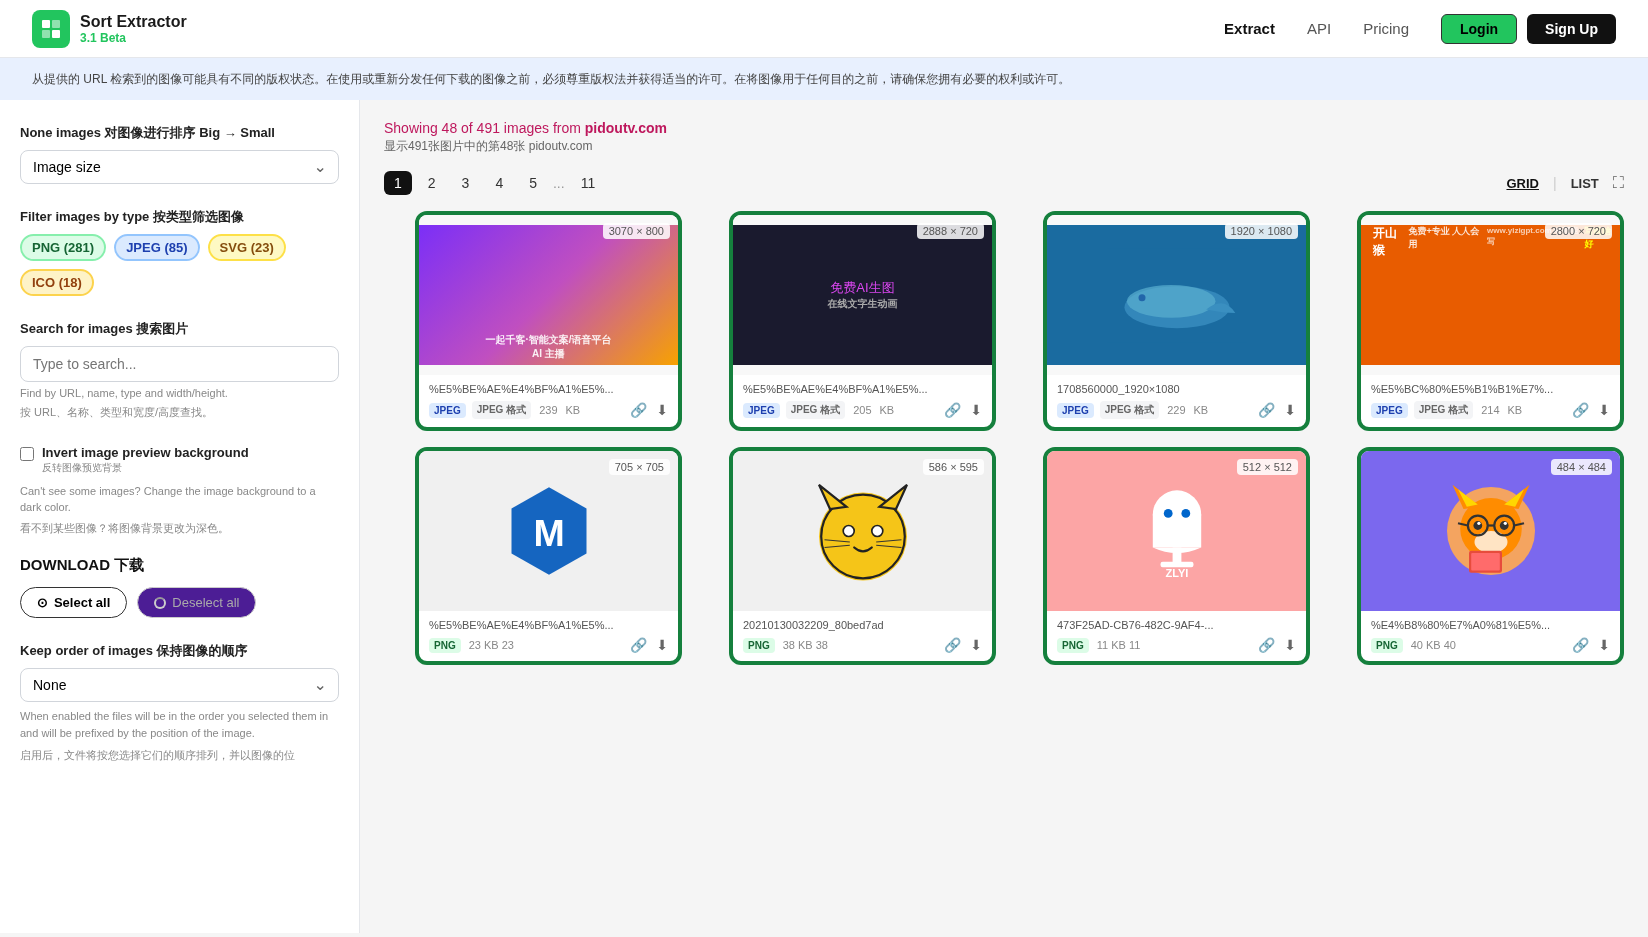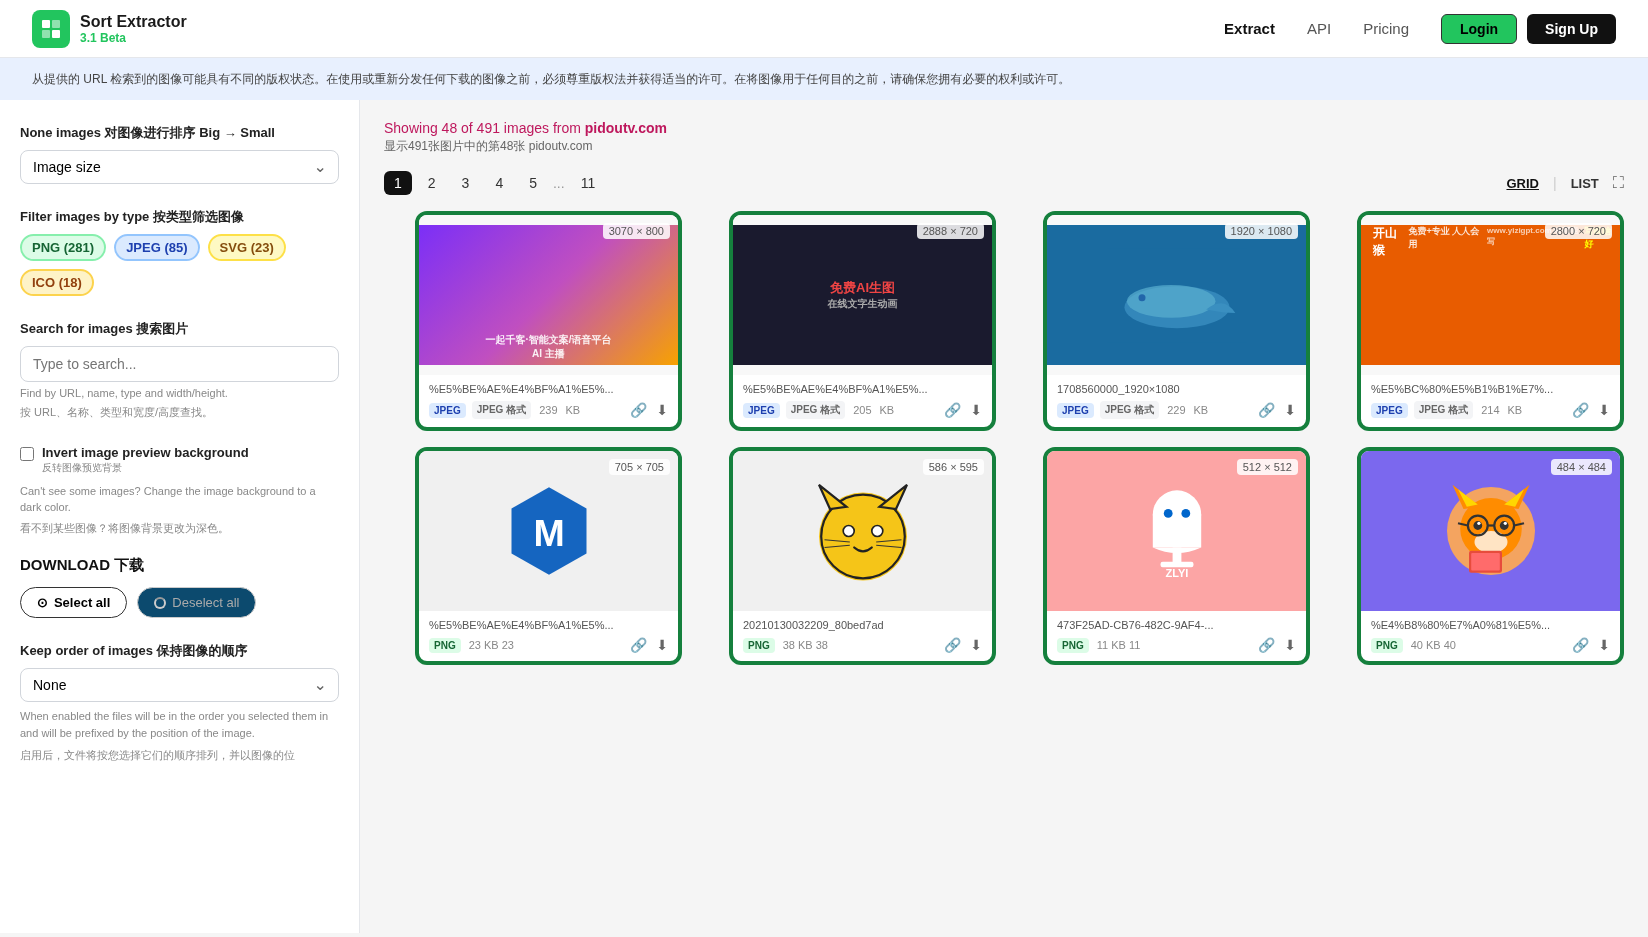--- a/index.html
+++ b/index.html
@@ -52,21 +52,21 @@
     .checkbox-row { display: flex; align-items: flex-start; gap: 8px; }
     .checkbox-row input[type=checkbox] { margin-top: 2px; width: 14px; height: 14px; cursor: pointer; }
     .invert-label { font-size: 13px; font-weight: 600; color: #222; }
     .invert-sub { font-size: 11px; color: #888; margin-top: 4px; line-height: 1.5; }
     .invert-cn { font-size: 10px; color: #888; line-height: 1.5; }
 
     
     .download-title { font-size: 15px; font-weight: 700; color: #111; margin-bottom: 12px; }
     .download-btns { display: flex; gap: 10px; }
     .btn-select-all { display: flex; align-items: center; gap: 6px; border: 1.5px solid #333; background: #fff; border-radius: 20px; padding: 7px 16px; font-size: 13px; font-weight: 600; cursor: pointer; }
-    .btn-deselect-all { display: flex; align-items: center; gap: 6px; border: 1.5px solid #ccc; background: #0c4a6e; border-radius: 20px; padding: 0 16px; font-size: 13px; color: #aaa; cursor: pointer; }
+    .btn-deselect-all { display: flex; align-items: center; gap: 6px; border: 1.5px solid #ccc; background: #4c1d95; border-radius: 20px; padding: 0 16px; font-size: 13px; color: #aaa; cursor: pointer; }
 
     
     .keep-order-section { margin-top: 20px; }
     .keep-order-label { font-size: 13px; font-weight: 600; color: #222; margin-bottom: 8px; }
     .keep-order-hint { font-size: 11px; color: #888; margin-top: 6px; line-height: 1.5; }
 
     
     .content { flex: 1; padding: 20px 24px; overflow-y: auto; }
     .content-header { margin-bottom: 16px; }
     .showing-text { font-size: 14px; color: #be185d; }
@@ -256,21 +256,21 @@
               <span class="action-icon">⬇</span>
             </div>
           </div>
         </div>
       </div>
 
       <div class="image-card">
         <div class="image-card-top">
           <span class="image-dims">2888 × 720</span>
           <div class="img-placeholder" style="background: #1a1a2e; width:100%; flex-direction:column;">
-            <span style="font-size:13px;color:#ef4444;font-weight:700;">免费AI生图</span>
+            <span style="font-size:13px;color:#d946ef;font-weight:400;">免费AI生图</span>
             <span style="font-size:10px;color:#aaa;">在线文字生动画</span>
           </div>
         </div>
         <div class="image-card-body">
           <div class="image-name">%E5%BE%AE%E4%BF%A1%E5%...</div>
           <div class="image-meta">
             <span class="format-badge badge-jpeg">JPEG</span>
             <span class="badge-secondary">JPEG 格式</span>
             <span class="image-size">205</span>
             <span class="image-size">KB</span>

